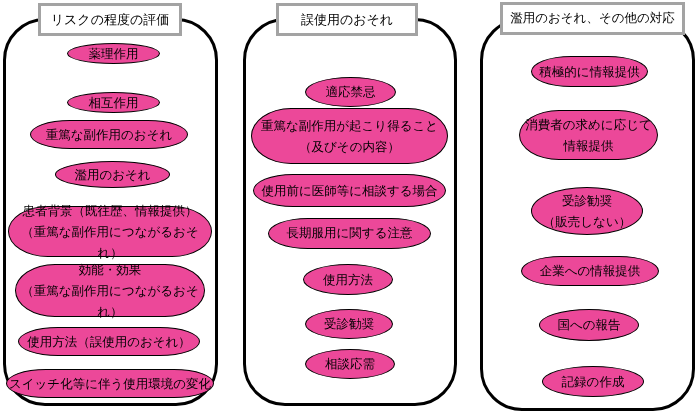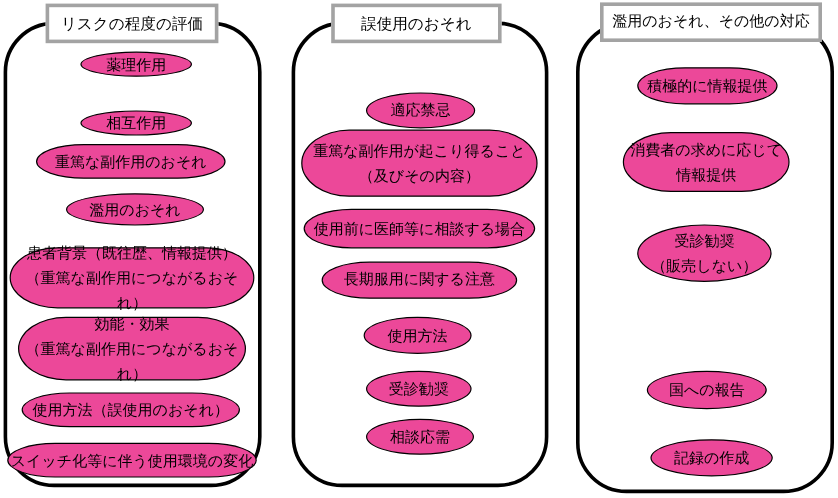--- a/index.html
+++ b/index.html
@@ -81,16 +81,17 @@
   <div class="oval wide" style="left:268px; top:218px; width:163px; height:31px;font-family:Liberation Serif, serif;">長期服用に関する注意</div>
   <div class="oval ellipse" style="left:303px; top:264px; width:90px; height:31px;">使用方法</div>
   <div class="oval ellipse" style="left:305px; top:309px; width:88px; height:30px;">受診勧奨</div>
   <div class="oval ellipse" style="left:305px; top:349px; width:90px; height:30px;">相談応需</div>
 
   <div class="oval wide" style="left:531px; top:56px; width:117px; height:31px;text-align:center;">積極的に情報提供</div>
   <div class="oval wide" style="left:519px; top:110px; width:139px; height:50px;">消費者の求めに応じて
 情報提供</div>
   <div class="oval ellipse" style="left:531px; top:187px; width:112px; height:48px;">受診勧奨
 （販売しない）</div>
+  <div class="oval wide" style="left:521px; top:256px; width:138px; height:30px;">企業への情報提供</div>
   <div class="oval ellipse" style="left:539px; top:309px; width:100px; height:32px;">国への報告</div>
   <div class="oval ellipse" style="left:542px; top:366px; width:102px; height:31px;">記録の作成</div>
 
 </div>
 
 </body></html>

